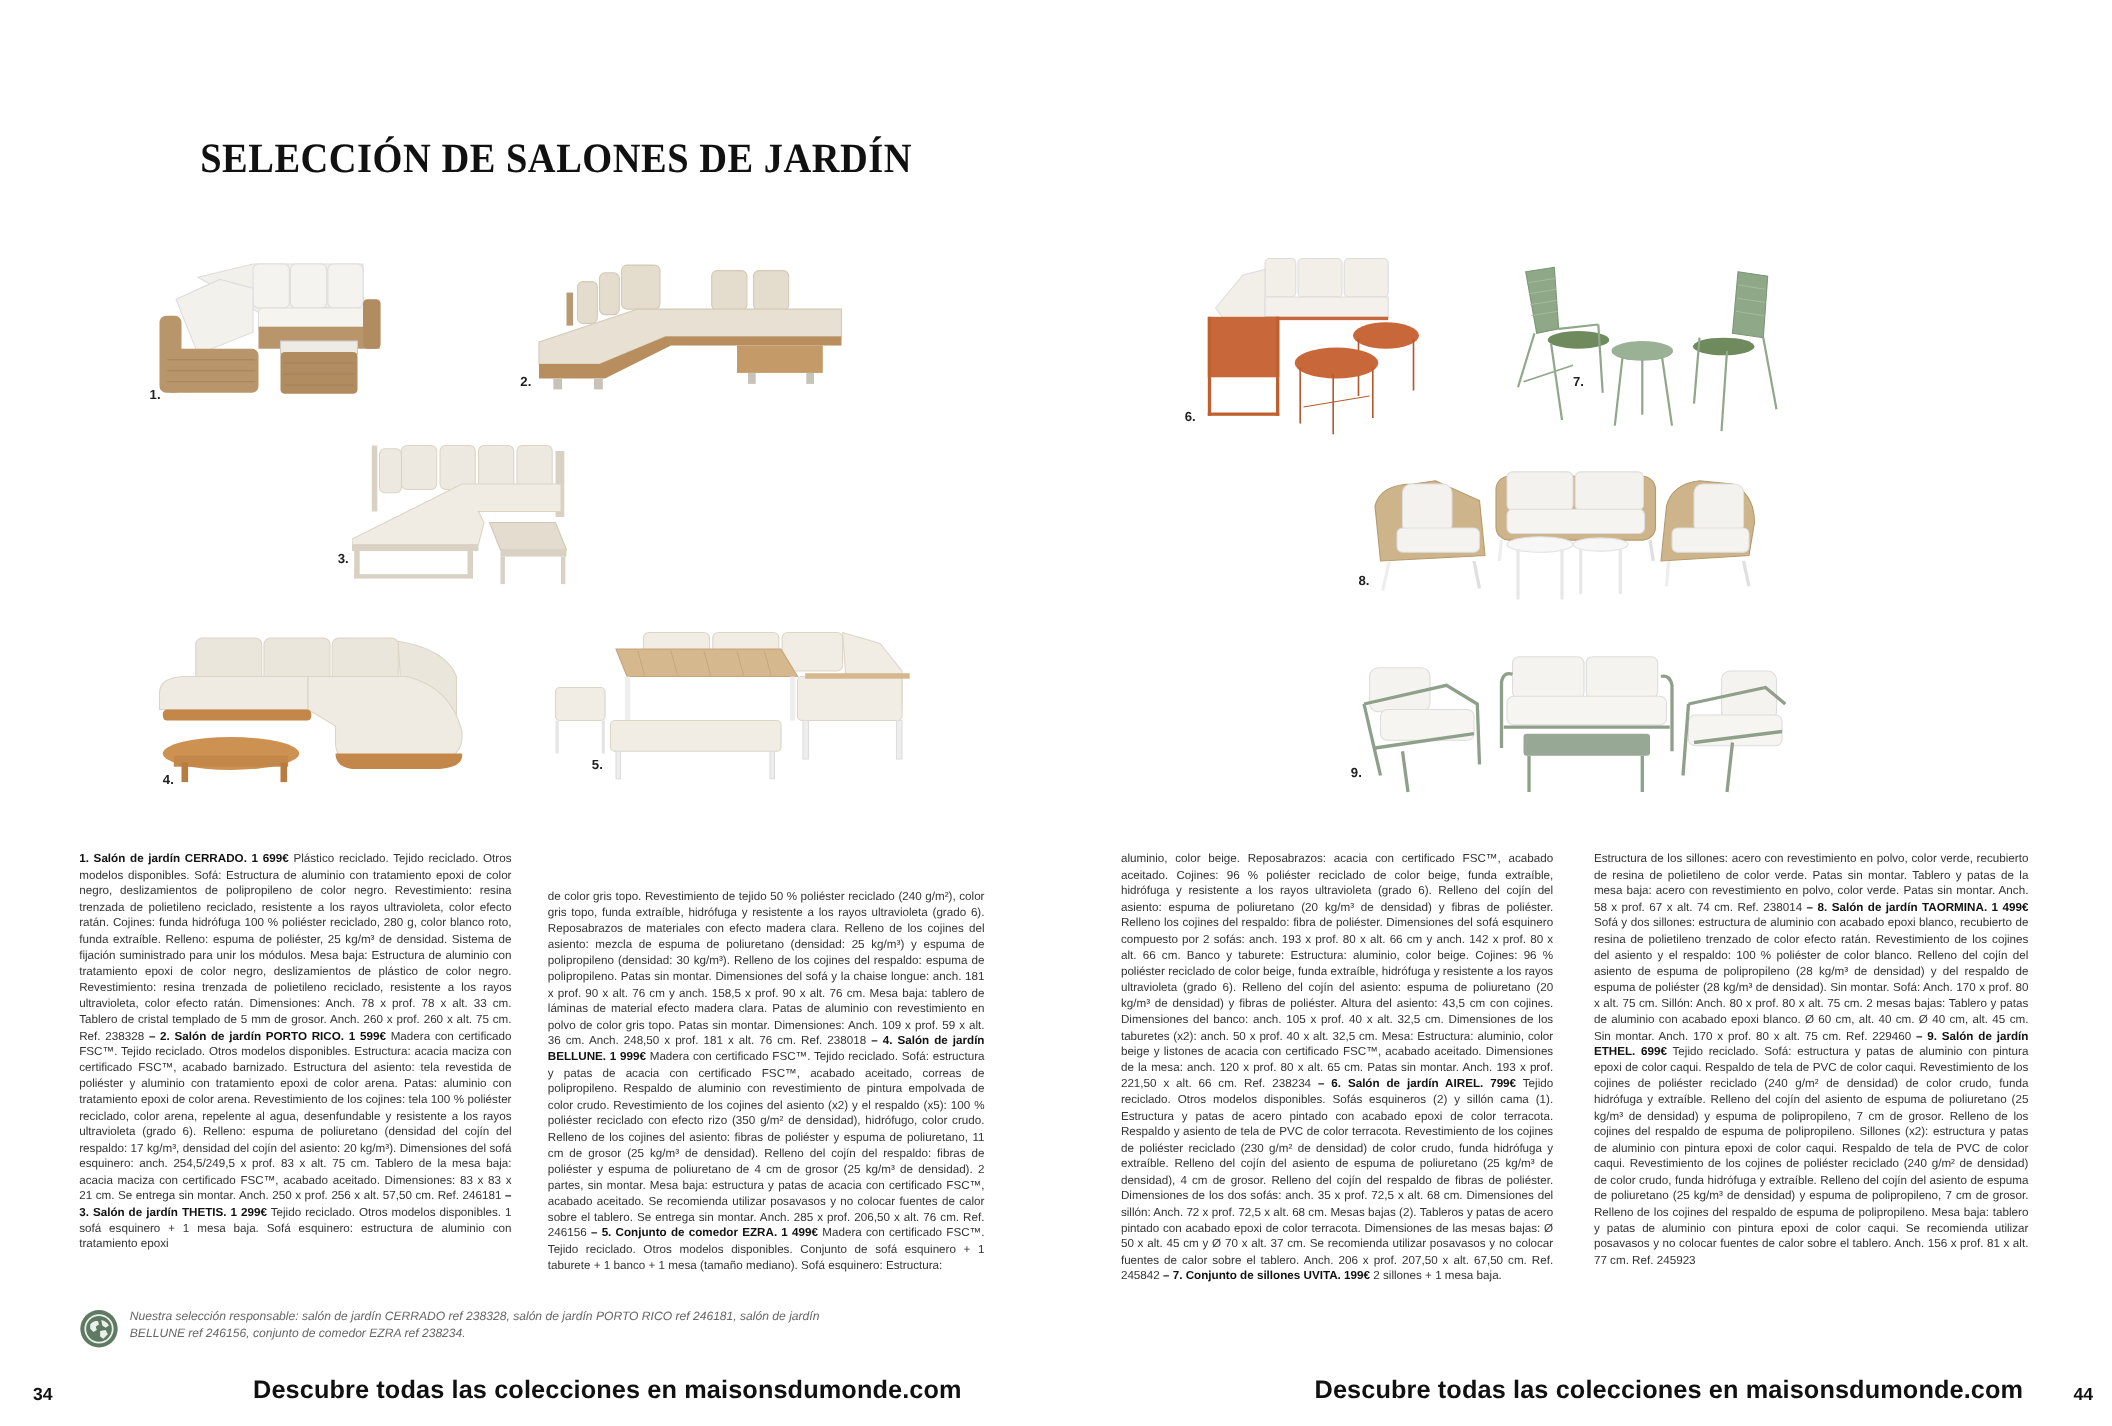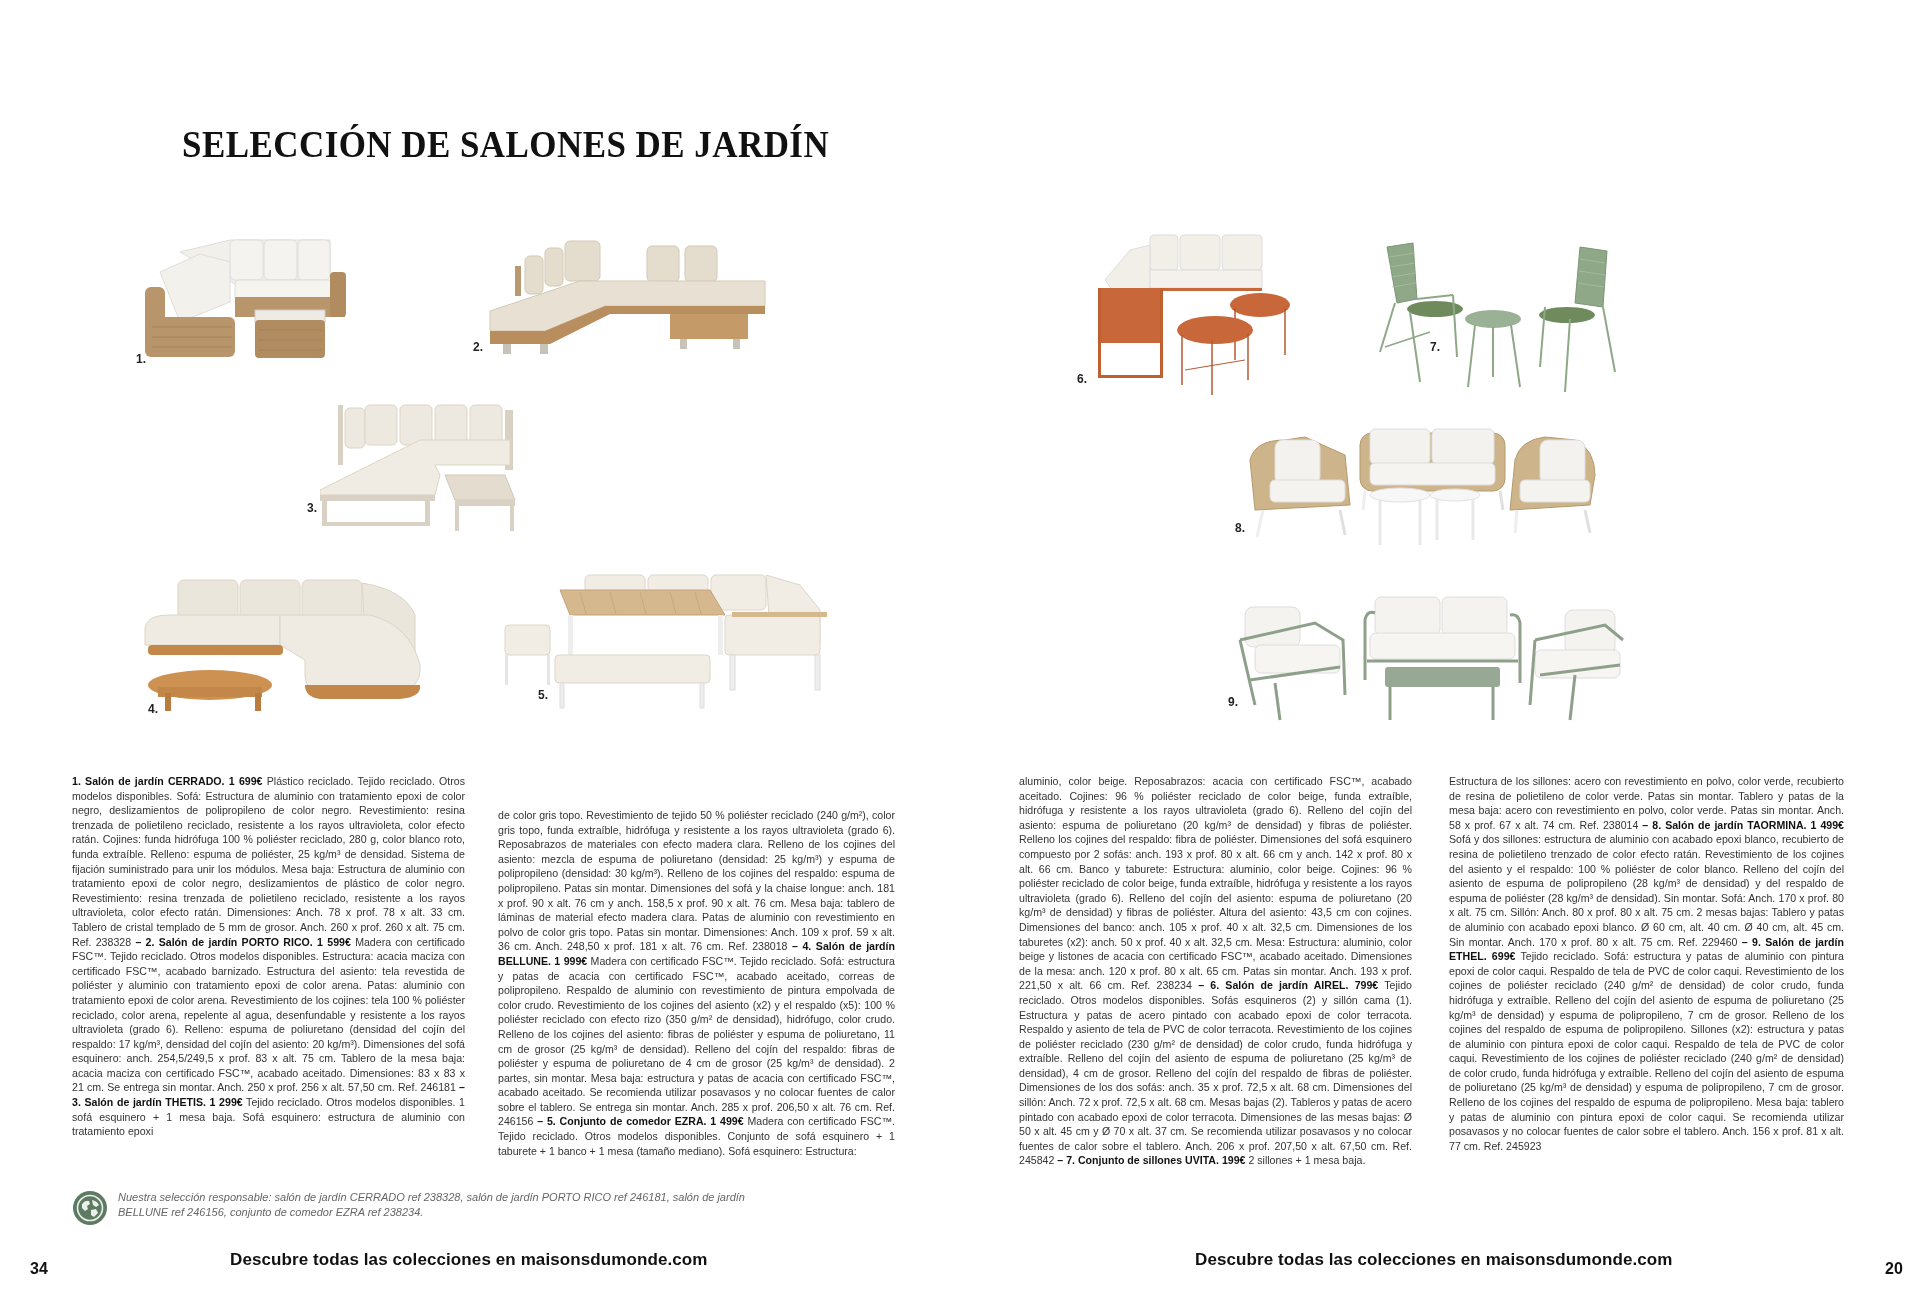--- a/index.html
+++ b/index.html
@@ -8,21 +8,21 @@
   .page{position:absolute;top:0;height:1296px;width:960px}
   .page-left{left:0}
   .page-right{left:960px}
   .title{position:absolute;left:182px;top:122px;font-family:"Liberation Serif",serif;font-weight:700;font-size:38px;letter-spacing:0.5px;color:#111;transform:scaleX(0.92);transform-origin:left}
   .prod{position:absolute}
   .num{position:absolute;font-family:"Liberation Sans",sans-serif;font-weight:700;font-size:12px;color:#222}
   .col{position:absolute;font-size:10.6px;line-height:14.6px;color:#333;text-align:justify}
   .col b{color:#111;font-weight:700}
   .resp{position:absolute;left:72px;top:1190px;display:flex;align-items:flex-start;gap:10px}
   .resp-text{font-style:italic;font-size:11px;line-height:15px;color:#666;width:640px}
-  .cta{position:absolute;top:1250px;font-weight:700;font-size:17px;color:#111;letter-spacing:0.1px}
+  .cta{position:absolute;top:1250px;font-weight:700;font-size:23px;color:#111;letter-spacing:0.1px}
   .pnum{position:absolute;top:1260px;font-weight:700;font-size:16px;color:#111}
   svg{display:block}
 </style>
 </head>
 <body>
 
 <div class="page page-left">
   <div class="title">SELECCIÓN DE SALONES DE JARDÍN</div>
 
   <div class="prod" style="left:140px;top:232px">
@@ -278,14 +278,14 @@
 
   <div class="col" style="left:59px;top:774px;width:393px">
     <span>aluminio, color beige. Reposabrazos: acacia con certificado FSC™, acabado aceitado. Cojines: 96 % poliéster reciclado de color beige, funda extraíble, hidrófuga y resistente a los rayos ultravioleta (grado 6). Relleno del cojín del asiento: espuma de poliuretano (20 kg/m³ de densidad) y fibras de poliéster. Relleno los cojines del respaldo: fibra de poliéster. Dimensiones del sofá esquinero compuesto por 2 sofás: anch. 193 x prof. 80 x alt. 66 cm y anch. 142 x prof. 80 x alt. 66 cm. Banco y taburete: Estructura: aluminio, color beige. Cojines: 96 % poliéster reciclado de color beige, funda extraíble, hidrófuga y resistente a los rayos ultravioleta (grado 6). Relleno del cojín del asiento: espuma de poliuretano (20 kg/m³ de densidad) y fibras de poliéster. Altura del asiento: 43,5 cm con cojines. Dimensiones del banco: anch. 105 x prof. 40 x alt. 32,5 cm. Dimensiones de los taburetes (x2): anch. 50 x prof. 40 x alt. 32,5 cm. Mesa: Estructura: aluminio, color beige y listones de acacia con certificado FSC™, acabado aceitado. Dimensiones de la mesa: anch. 120 x prof. 80 x alt. 65 cm. Patas sin montar. Anch. 193 x prof. 221,50 x alt. 66 cm. Ref. 238234 </span><b>– 6. Salón de jardín AIREL. 799€</b><span> Tejido reciclado. Otros modelos disponibles. Sofás esquineros (2) y sillón cama (1). Estructura y patas de acero pintado con acabado epoxi de color terracota. Respaldo y asiento de tela de PVC de color terracota. Revestimiento de los cojines de poliéster reciclado (230 g/m² de densidad) de color crudo, funda hidrófuga y extraíble. Relleno del cojín del asiento de espuma de poliuretano (25 kg/m³ de densidad), 4 cm de grosor. Relleno del cojín del respaldo de fibras de poliéster. Dimensiones de los dos sofás: anch. 35 x prof. 72,5 x alt. 68 cm. Dimensiones del sillón: Anch. 72 x prof. 72,5 x alt. 68 cm. Mesas bajas (2). Tableros y patas de acero pintado con acabado epoxi de color terracota. Dimensiones de las mesas bajas: Ø 50 x alt. 45 cm y Ø 70 x alt. 37 cm. Se recomienda utilizar posavasos y no colocar fuentes de calor sobre el tablero. Anch. 206 x prof. 207,50 x alt. 67,50 cm. Ref. 245842 </span><b>– 7. Conjunto de sillones UVITA. 199€</b><span> 2 sillones + 1 mesa baja.</span>
   </div>
 
   <div class="col" style="left:489px;top:774px;width:395px">
     <span>Estructura de los sillones: acero con revestimiento en polvo, color verde, recubierto de resina de polietileno de color verde. Patas sin montar. Tablero y patas de la mesa baja: acero con revestimiento en polvo, color verde. Patas sin montar. Anch. 58 x prof. 67 x alt. 74 cm. Ref. 238014 </span><b>– 8. Salón de jardín TAORMINA. 1 499€</b><span> Sofá y dos sillones: estructura de aluminio con acabado epoxi blanco, recubierto de resina de polietileno trenzado de color efecto ratán. Revestimiento de los cojines del asiento y el respaldo: 100 % poliéster de color blanco. Relleno del cojín del asiento de espuma de polipropileno (28 kg/m³ de densidad) y del respaldo de espuma de poliéster (28 kg/m³ de densidad). Sin montar. Sofá: Anch. 170 x prof. 80 x alt. 75 cm. Sillón: Anch. 80 x prof. 80 x alt. 75 cm. 2 mesas bajas: Tablero y patas de aluminio con acabado epoxi blanco. Ø 60 cm, alt. 40 cm. Ø 40 cm, alt. 45 cm. Sin montar. Anch. 170 x prof. 80 x alt. 75 cm. Ref. 229460 </span><b>– 9. Salón de jardín ETHEL. 699€</b><span> Tejido reciclado. Sofá: estructura y patas de aluminio con pintura epoxi de color caqui. Respaldo de tela de PVC de color caqui. Revestimiento de los cojines de poliéster reciclado (240 g/m² de densidad) de color crudo, funda hidrófuga y extraíble. Relleno del cojín del asiento de espuma de poliuretano (25 kg/m³ de densidad) y espuma de polipropileno, 7 cm de grosor. Relleno de los cojines del respaldo de espuma de polipropileno. Sillones (x2): estructura y patas de aluminio con pintura epoxi de color caqui. Respaldo de tela de PVC de color caqui. Revestimiento de los cojines de poliéster reciclado (240 g/m² de densidad) de color crudo, funda hidrófuga y extraíble. Relleno del cojín del asiento de espuma de poliuretano (25 kg/m³ de densidad) y espuma de polipropileno, 7 cm de grosor. Relleno de los cojines del respaldo de espuma de polipropileno. Mesa baja: tablero y patas de aluminio con pintura epoxi de color caqui. Se recomienda utilizar posavasos y no colocar fuentes de calor sobre el tablero. Anch. 156 x prof. 81 x alt. 77 cm. Ref. 245923</span>
   </div>
 
   <div class="cta" style="left:235px">Descubre todas las colecciones en maisonsdumonde.com</div>
-  <div class="pnum" style="left:925px">20</div>
+  <div class="pnum" style="left:925px">44</div>
 </div>
 
 </body></html>

